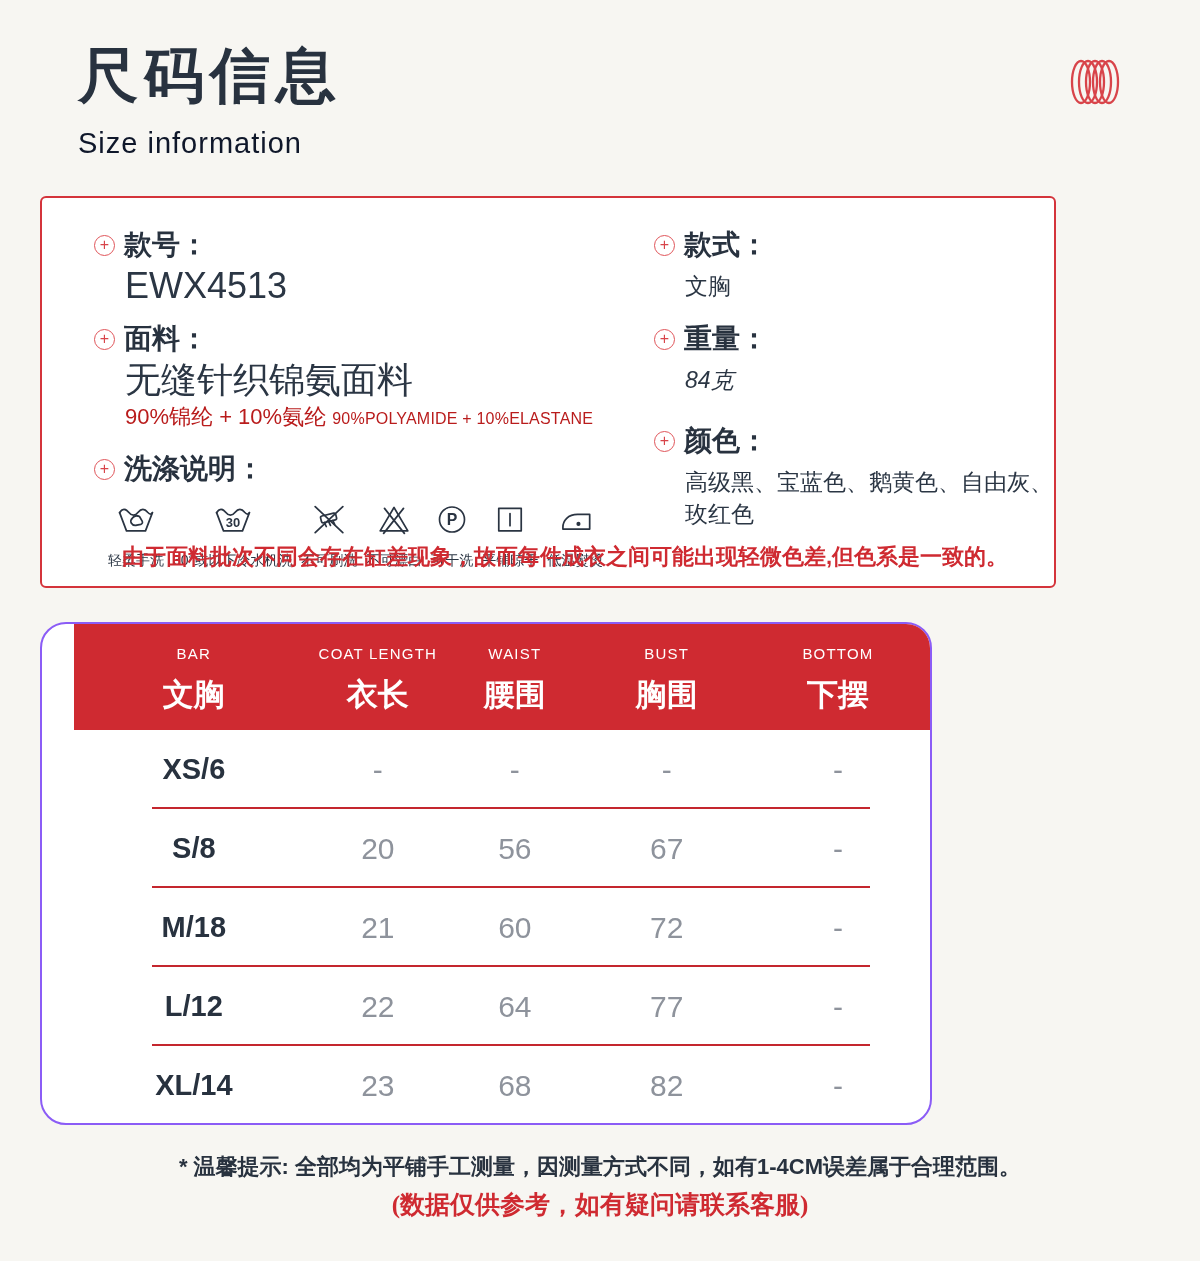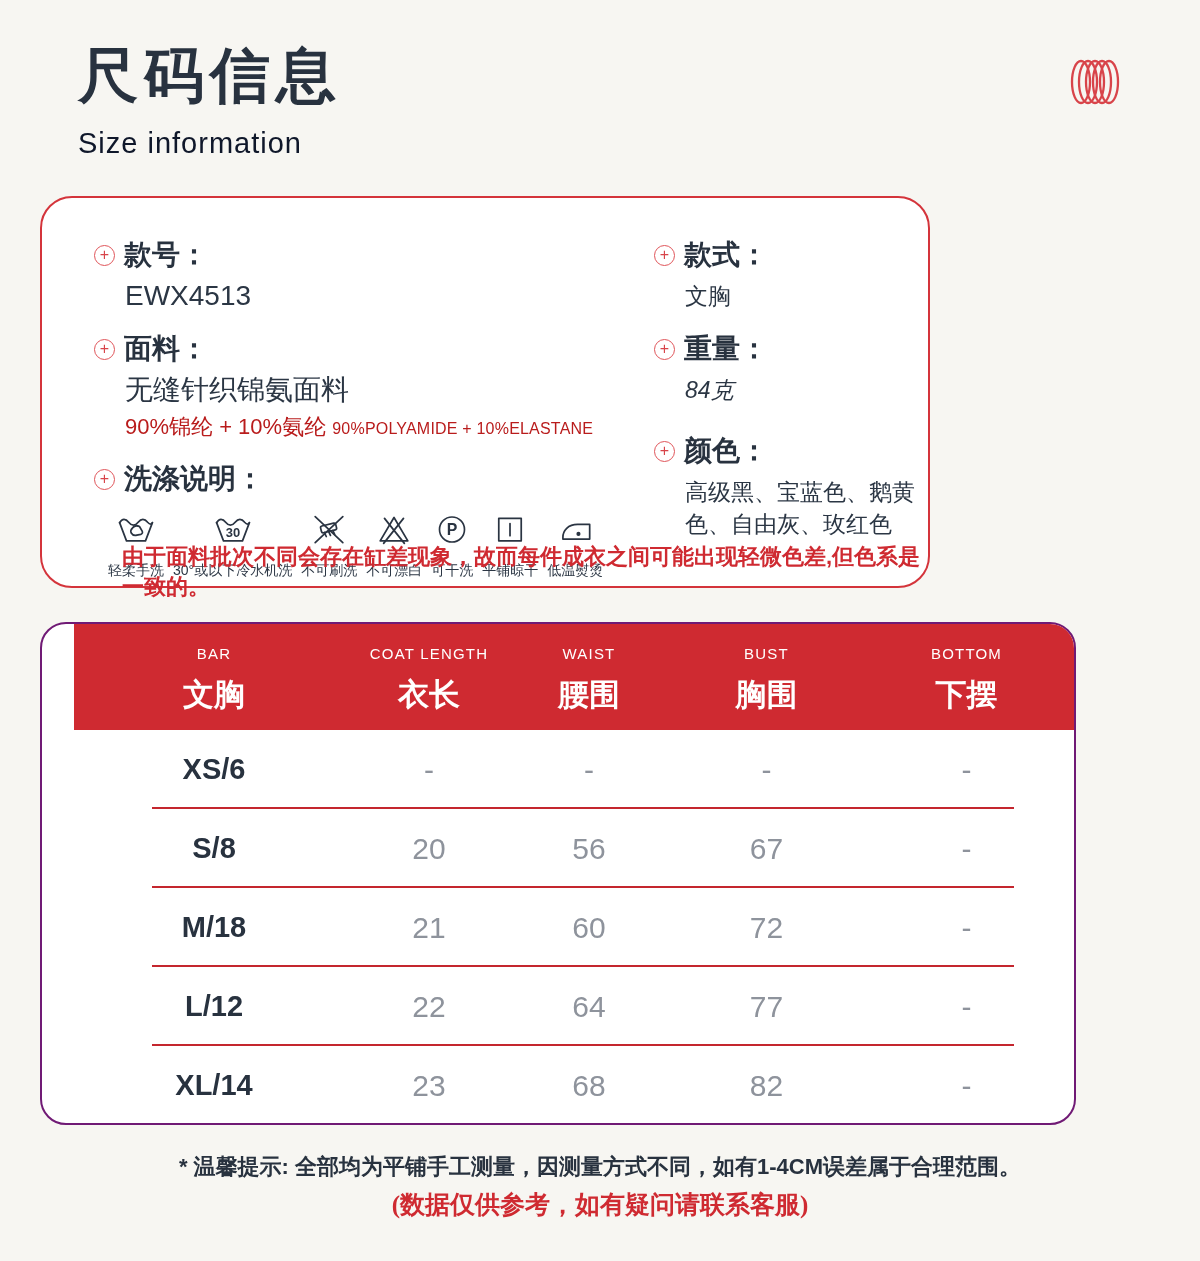--- a/index.html
+++ b/index.html
@@ -8,42 +8,42 @@
   .page { position:relative; width:1200px; height:1261px; background:#f7f6f2; overflow:hidden; }
 
   
   .header { position:absolute; left:78px; top:36px; }
   .title { font-size:60px; font-weight:800; letter-spacing:6px; color:#28323f; }
   .subtitle { font-size:29px; color:#0f172a; margin-top:10px; letter-spacing:1px; }
   .spring { position:absolute; left:1068px; top:56px; }
   .spring svg { display:block; }
 
   
-  .info-card { position:absolute; left:40px; top:196px; width:890px; height:392px;
-    background:#ffffff; border:2px solid #d4343b; border-radius:32px; padding:40px 0 0 52px; }
+  .info-card { position:absolute; left:40px; top:196px; width:1016px; height:392px;
+    background:#ffffff; border:2px solid #d4343b; border-radius:6px; padding:30px 0 0 52px; }
   .card-grid { display:grid; grid-template-columns:560px 1fr; }
   .fg { margin-bottom:20px; }
   .fl { display:flex; align-items:center; gap:9px; font-size:28px; font-weight:700; color:#28323f; line-height:34px; }
   .plus { width:21px; height:21px; min-width:21px; border:1.5px solid #e0555a; border-radius:50%;
     color:#d8444a; display:flex; align-items:center; justify-content:center;
     font-size:16px; font-weight:400; line-height:1; }
   .plus::before { content:"+"; margin-top:-1px; }
-  .fv { margin:8px 0 0 31px; font-size:28px; color:#2b3644; line-height:32px; }
+  .fv { margin:8px 0 0 31px; font-size:36px; color:#2b3644; line-height:32px; }
   .fsub { margin:6px 0 0 31px; font-size:22px; color:#b91c1c; }
   .fsub .en { font-size:16px; letter-spacing:0.2px; }
   .wash-row { margin:12px 0 0 14px; display:flex; align-items:flex-end; gap:9px; }
   .wash-item { display:flex; flex-direction:column; align-items:center; gap:16px; }
   .wash-item svg { height:38px; display:block; stroke:#2a3442; fill:none; stroke-width:2; stroke-linecap:round; stroke-linejoin:round; }
   .wash-item svg text { stroke:none; fill:#2a3442; font-weight:600; }
   .wash-label { font-size:14px; color:#2b3644; white-space:nowrap; }
   .color-note { position:absolute; left:80px; top:344px; font-size:22px; font-weight:700; color:#cf2a31; }
 
   
-  .size-table { position:absolute; left:40px; top:622px; width:1036px; height:503px;
-    background:#fff; border:2px solid #701a75; border-radius:26px; overflow:hidden;padding-left:32px; }
+  .size-table { position:absolute; left:40px; top:622px; width:892px; height:503px;
+    background:#fff; border:2px solid #8b5cf6; border-radius:26px; overflow:hidden;padding-left:32px; }
   .cols { display:grid; grid-template-columns:28% 15% 17% 18.5% 21.5%; }
   .thead { background:#cf2a31; height:106px; padding-top:21px; text-align:center; color:#fff; }
   .th-en { font-size:15px; letter-spacing:1.2px; font-weight:400; }
   .th-cn { font-size:31px; font-weight:700; margin-top:12px; }
   .trow { height:79px; align-items:center; text-align:center; position:relative; }
   .trow:not(:last-child)::after { content:""; position:absolute; left:78px; right:60px; bottom:0; height:2px; background:#c4262e; }
   .tsize { font-size:29px; font-weight:600; color:#28323f; }
   .tval { font-size:30px; color:#8e939c; }
 
   

